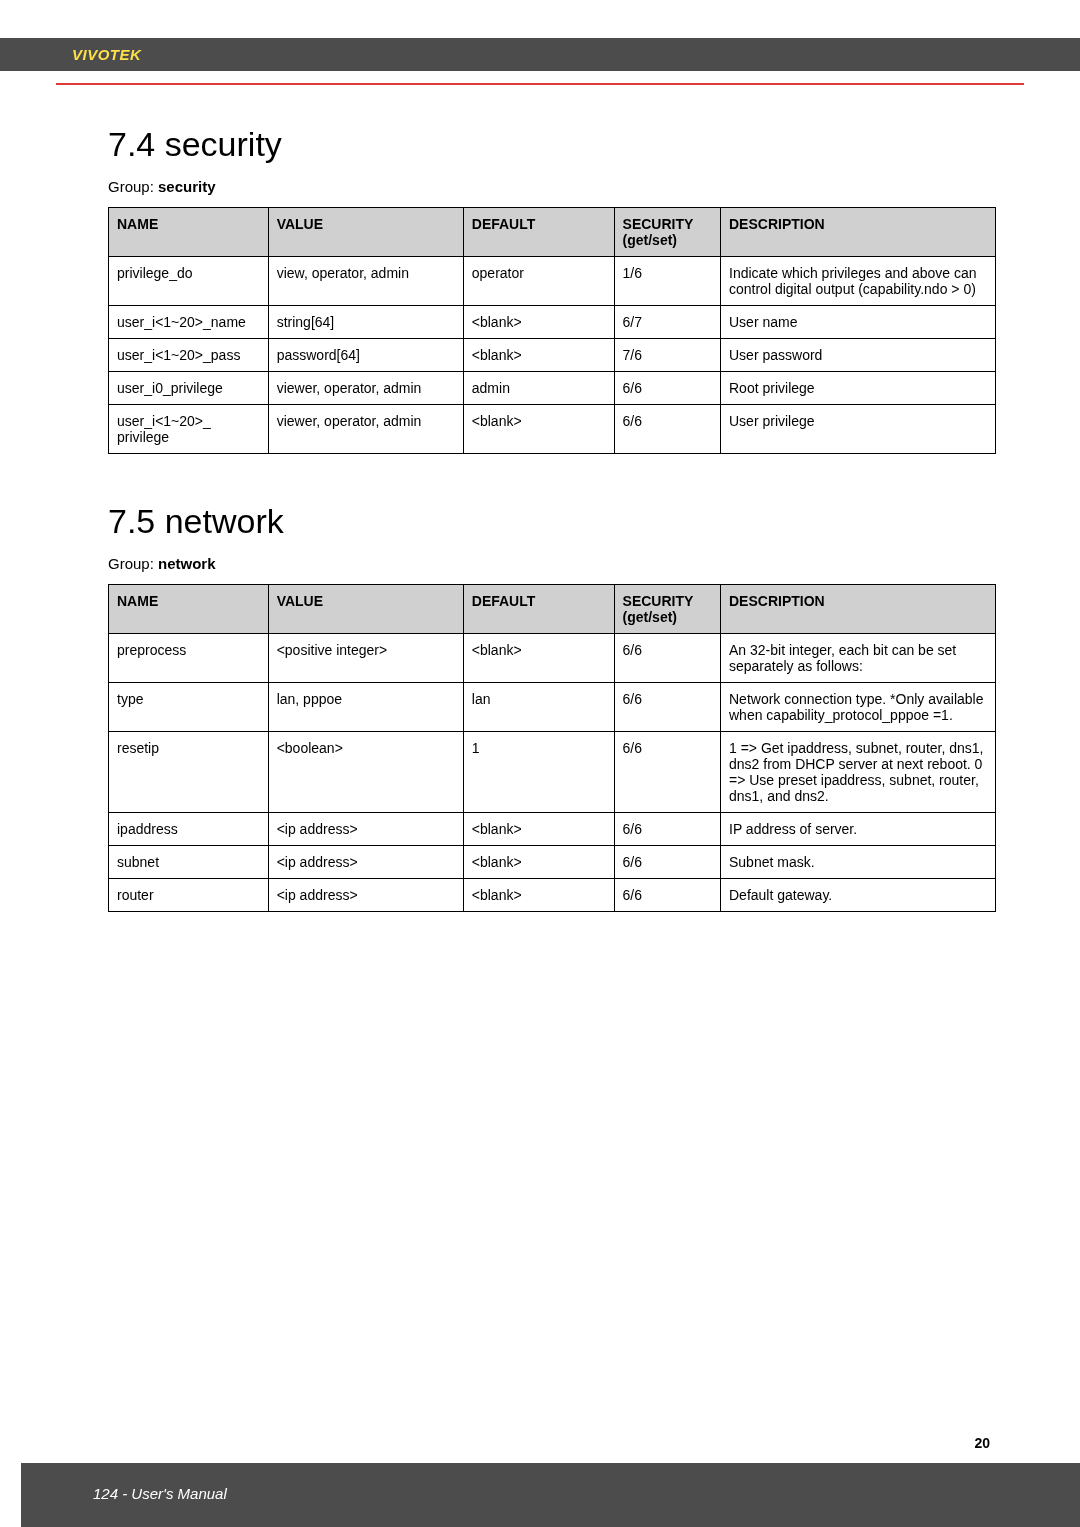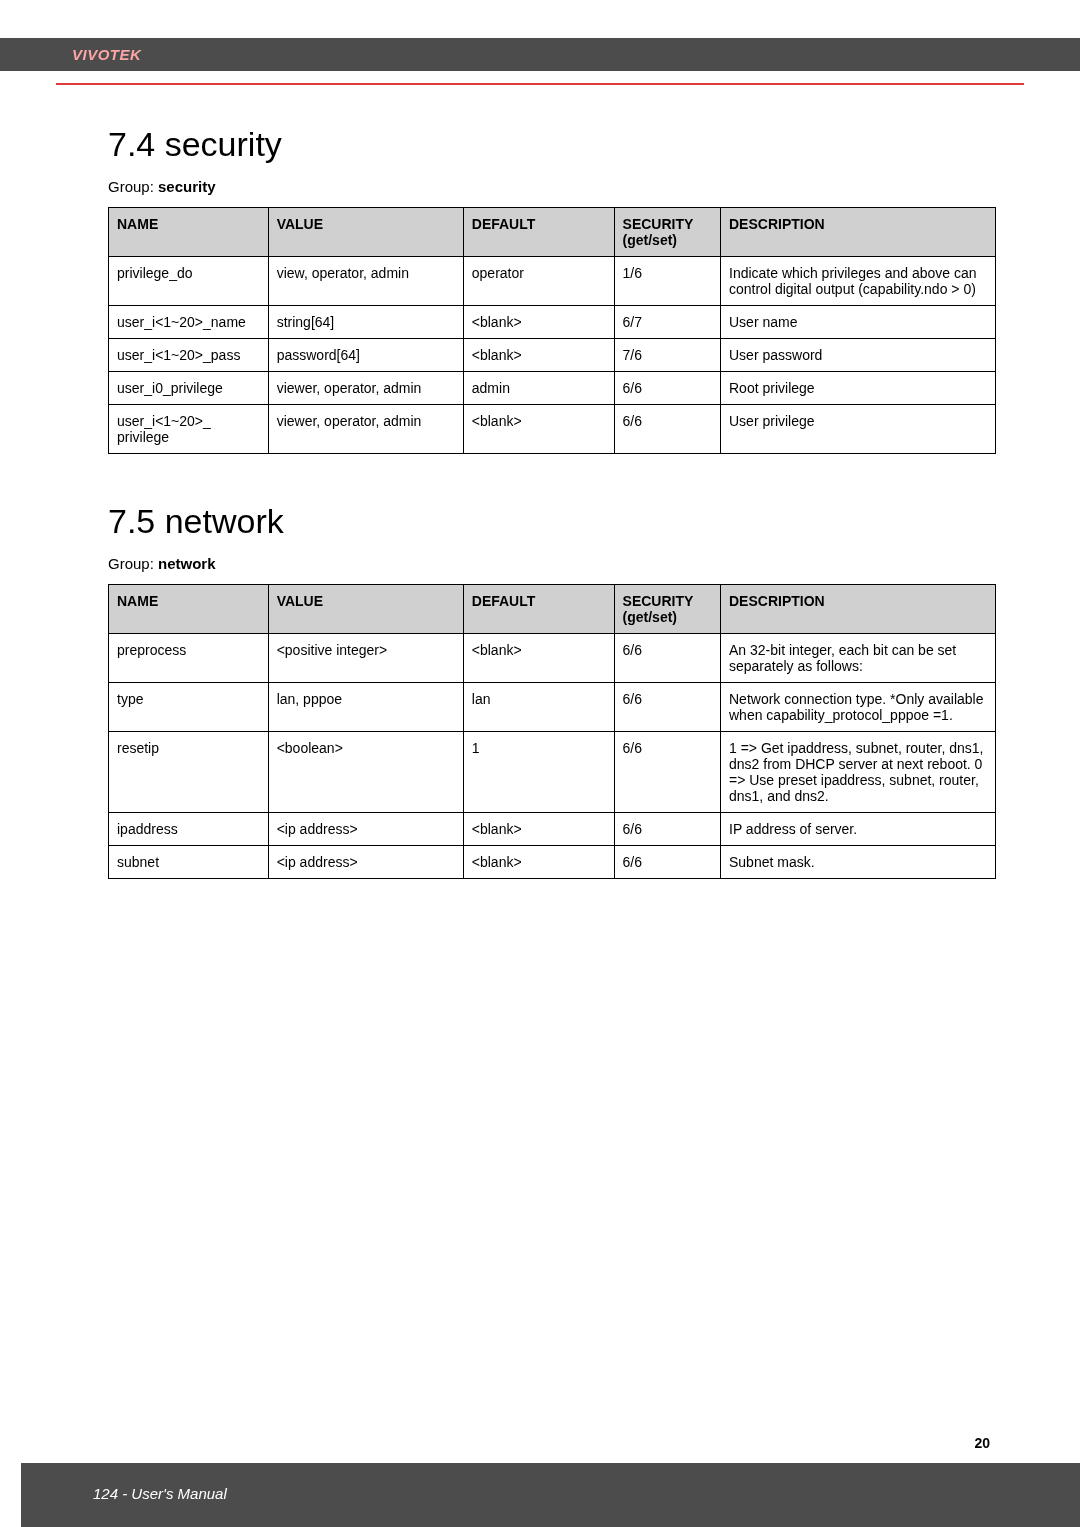--- a/index.html
+++ b/index.html
@@ -11,21 +11,21 @@
     color:#000;
     background:#fff;
     position:relative;
   }
   .top-strip {
     height:38px;
     background:#fff;
   }
   .brand-bar {
     background:#4c4c4c;
-    color:#fca5a5;
+    color:#fde047;
     font-style:italic;
     font-weight:bold;
     font-size:15px;
     padding:8px 0 8px 72px;
     letter-spacing:0.5px;
   }
   .accent-line {
     height:2px;
     background:#e03a3a;
     margin:12px 56px 0 56px;
@@ -198,20 +198,27 @@
         <td>6/6</td>
         <td>IP address of server.</td>
       </tr>
       <tr>
         <td>subnet</td>
         <td>&lt;ip address&gt;</td>
         <td>&lt;blank&gt;</td>
         <td>6/6</td>
         <td>Subnet mask.</td>
       </tr>
+      <tr>
+        <td>router</td>
+        <td>&lt;ip address&gt;</td>
+        <td>&lt;blank&gt;</td>
+        <td>6/6</td>
+        <td>Default gateway.</td>
+      </tr>
     </tbody>
   </table>
 
 </div>
 
 <div class="page-number">20</div>
 
 <div class="footer">
   <span>124 - User's Manual</span>
 </div>

